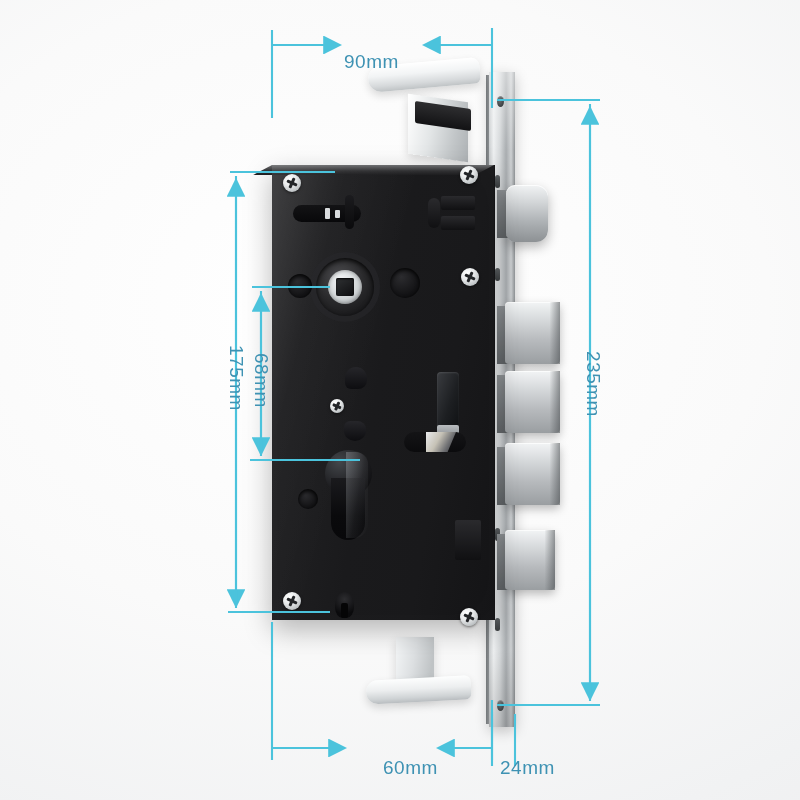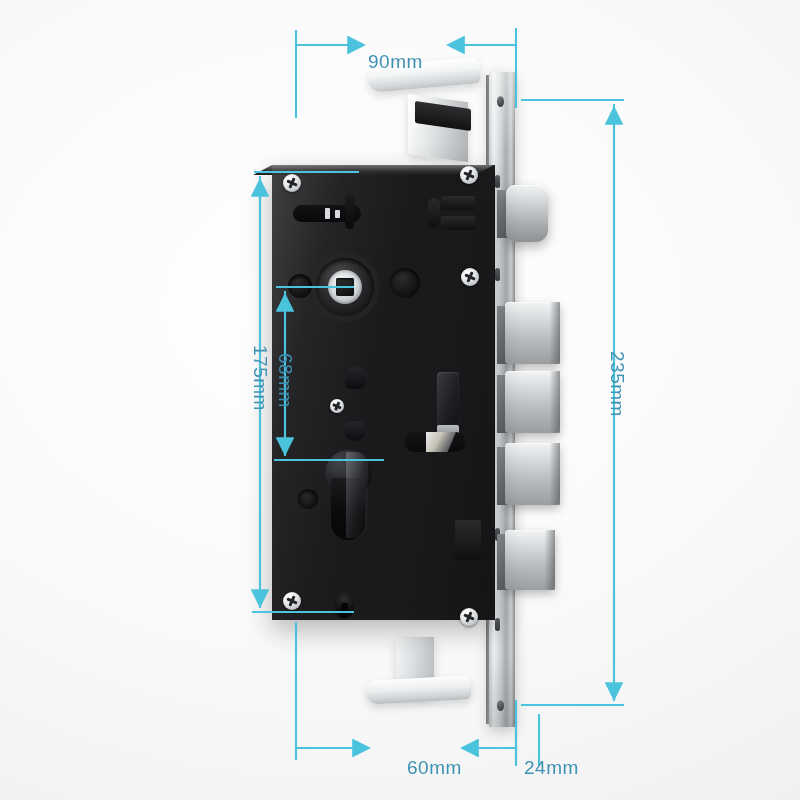--- a/index.html
+++ b/index.html
@@ -10,21 +10,21 @@
     overflow:hidden;
   }
   #stage{position:relative;width:800px;height:800px;overflow:hidden;
     background:linear-gradient(160deg,#fbfcfd 0%,#f7f8f9 35%,#f4f5f6 60%,#fafbfb 100%);}
 
   
   .backdrop{position:absolute;inset:0;
     background:radial-gradient(120% 90% at 42% 38%, #ffffff 0%, #fafafa 45%, #f1f2f3 78%, #ededee 100%);}
 
   
-  .dimlayer{position:absolute;inset:0;margin-left:24px;}
+  .dimlayer{position:absolute;inset:0;}
   .dimlayer svg{position:absolute;left:0;top:0;}
   .dimlbl{position:absolute;color:#3e92b3;font-size:19px;letter-spacing:.5px;
     font-family:"Liberation Sans", sans-serif;white-space:nowrap;}
   .dimlbl.vert{transform-origin:0 0;transform:rotate(90deg);}
 
   
   .product{position:absolute;left:0;top:0;width:800px;height:800px;}
 
   
   .lockbody{position:absolute;left:272px;top:165px;width:222px;height:455px;

